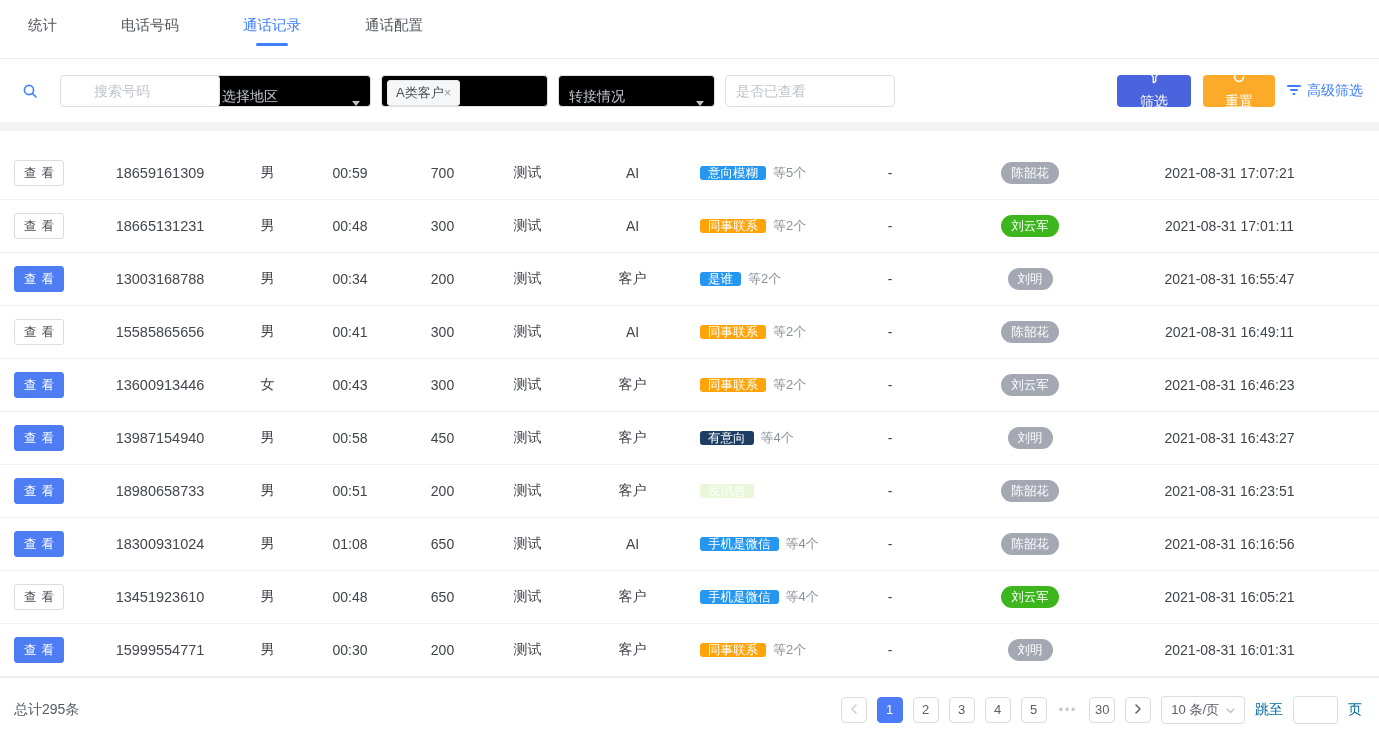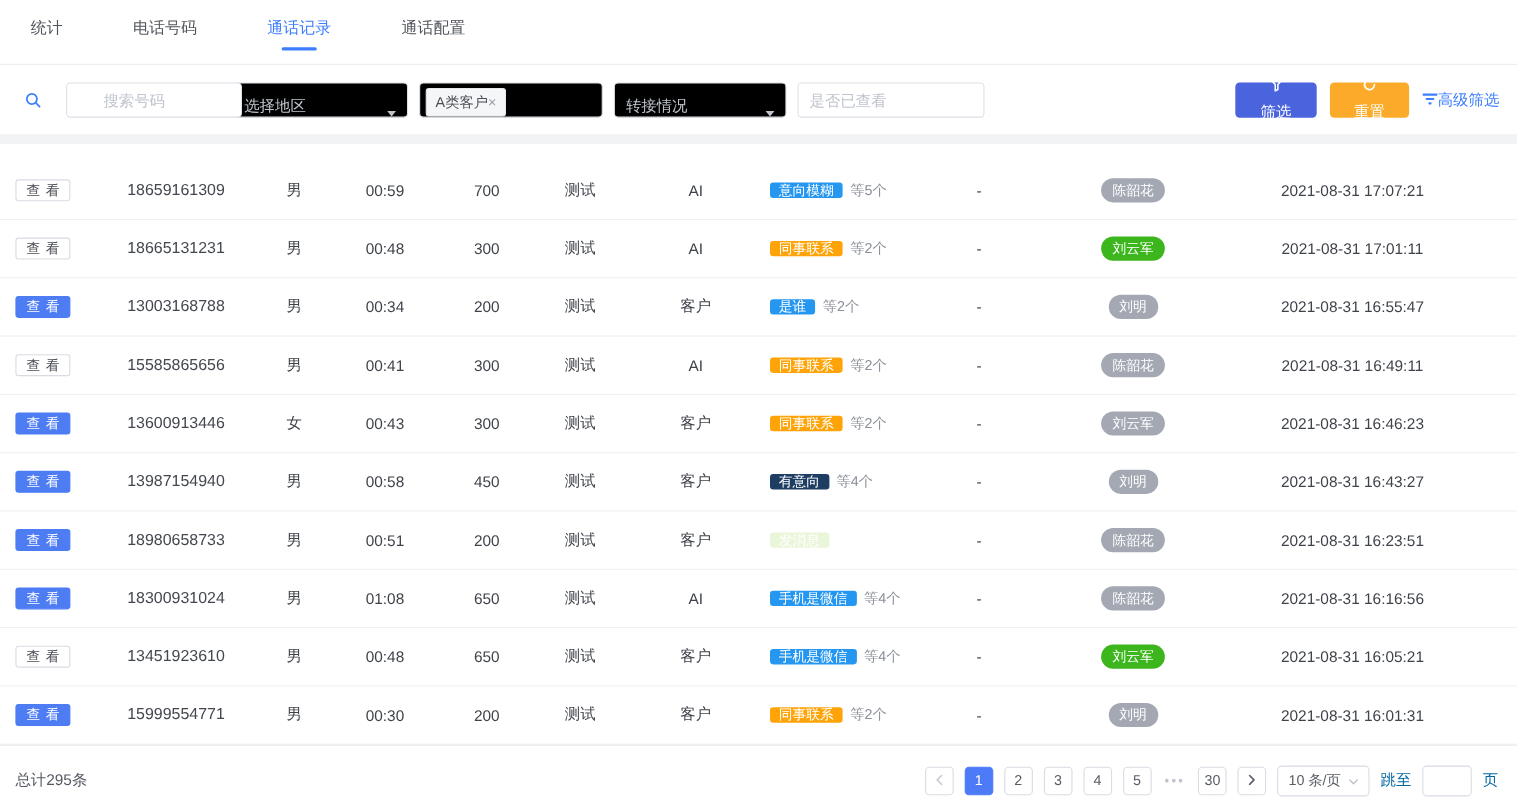--- a/index.html
+++ b/index.html
@@ -27,29 +27,29 @@
   .sel-ph { color:#bfc4cd; }
   .caret-tri { width:0; height:0; border-left:4.5px solid transparent; border-right:4.5px solid transparent; border-top:5.5px solid #c0c4cc; }
   .tagsel { width:167px; padding:0 5px; }
   .chip { background:#f5f6f7; border:1px solid #e6e8ec; border-radius:3px; padding:3px 8px; font-size:13px; color:#4a4e55; display:inline-flex; align-items:center; }
   .chip-x { color:#9a9ea6; font-size:13px; cursor:pointer; }
   .viewed-input { width:170px; }
   .actions { margin-left:auto; display:flex; align-items:center; gap:12px; }
   .btn { height:32px; border:none; border-radius:4px; color:#fff; font-size:14px; display:flex; align-items:center; justify-content:center; gap:6px; cursor:pointer;flex-direction:column; }
   .btn-filter { width:74px; background:#4a64de; }
   .btn-reset  { width:72px; background:#fbab29; }
-  .adv-link { display:flex; align-items:center; color:#3d7eff; font-size:14px; cursor:pointer; }
+  .adv-link { display:flex; align-items:center; gap:6px; color:#3d7eff; font-size:14px; cursor:pointer; }
 
   
   .head-band { height:9px; background:#f2f3f5; }
   .table { padding-top:16px; }
   .row { display:grid; grid-template-columns:90px 140px 75px 90px 95px 75px 135px 160px 60px 220px 1fr;
          align-items:center; height:53px; border-bottom:1px solid #eef0f2; font-size:14px; color:#3f434a; }
   .c-action { padding-left:14px; }
-  .view-btn { width:50px; height:20px; border-radius:3px; font-size:12.5px; cursor:pointer;
+  .view-btn { width:50px; height:26px; border-radius:3px; font-size:12.5px; cursor:pointer;
               display:flex; align-items:center; justify-content:center; letter-spacing:5px; padding-left:5px;
               font-family:"Liberation Sans","DejaVu Sans",sans-serif; }
   .btn-plain  { background:#fff; border:1px solid #d9dce3; color:#4a4e55; }
   .btn-filled { background:#4d7cf3; border:1px solid #4d7cf3; color:#fff; }
   .c-center { text-align:center; }
   .c-phone { text-align:center; font-size:14.5px; color:#43474e; }
   .c-tags { display:flex; align-items:center; }
   .tag { height:14px; display:inline-flex; align-items:center; padding:0 8px; border-radius:3px; color:#fff; font-size:12.5px; }
   .tag-blue   { background:#2697f0; }
   .tag-orange { background:#ffa408; }

